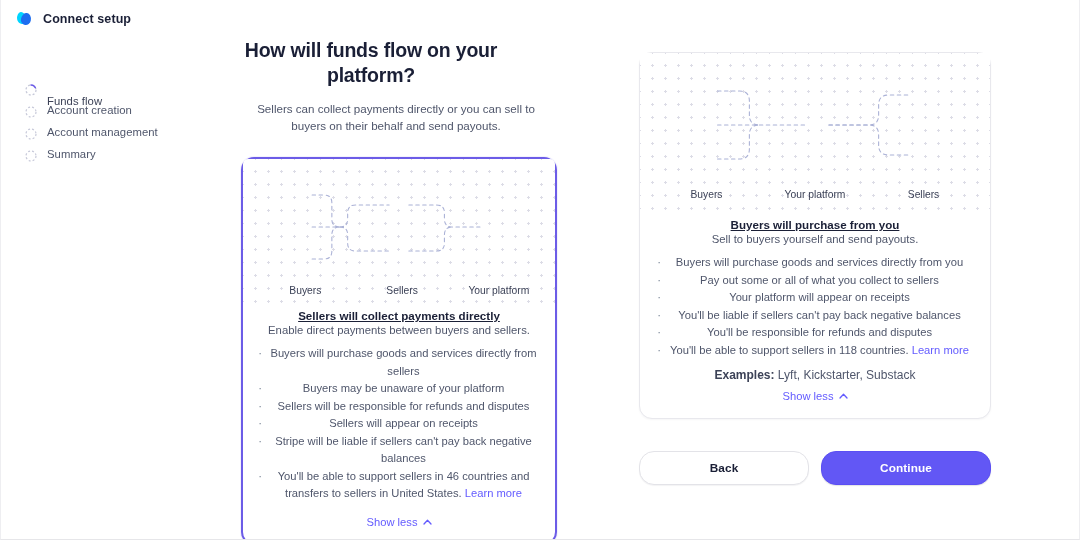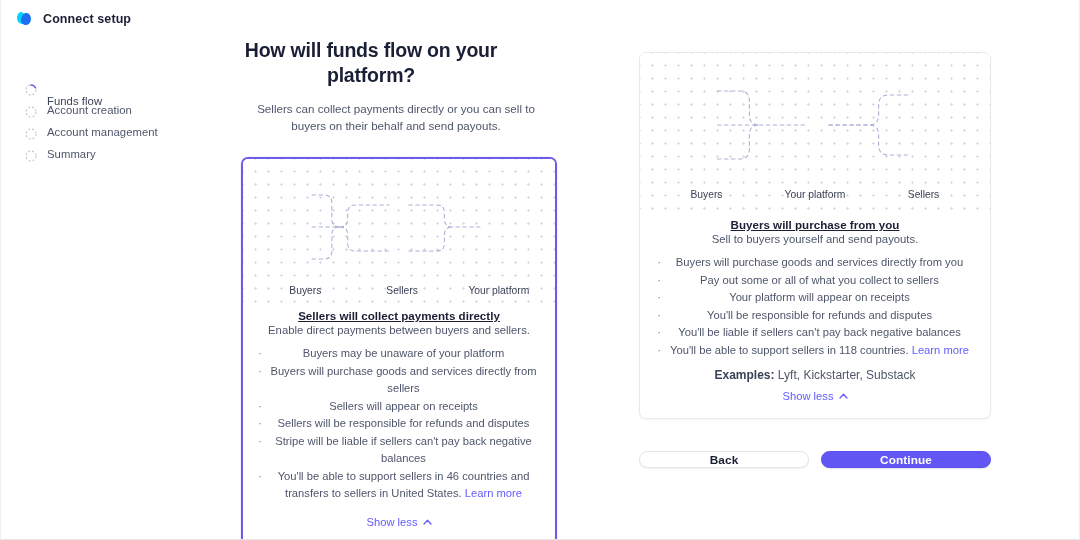--- a/index.html
+++ b/index.html
@@ -62,21 +62,21 @@
   }
   .subhead {
     font-size: 11.6px; line-height: 17px; color: #4f566b; margin: 0;
     max-width: 310px;
   }
 
   
   .card {
     position: absolute;
     background: #fff;
-    border-radius: 7px;
+    border-radius: 13px;
   }
   .card.selected {
     border: 2px solid #6c5ce7;
     box-shadow: 0 0 0 1px rgba(108,92,231,.08);
   }
   .card.plain {
     border: 1px solid #e8e8ed;
     box-shadow: 0 1px 2px rgba(16,22,42,.04);
   }
   #card-left  { left: 240px; top: 157px; width: 316px; }
@@ -126,21 +126,21 @@
     font-size: 11.2px; color: #635bff; cursor: pointer;
   }
   .chev { display: block; }
 
   
   .actions {
     position: absolute; left: 638px; top: 451px;
     display: flex; gap: 12px;
   }
   .btn {
-    height: 17px; border-radius: 15px; font-size: 11.8px; font-weight: bold;
+    height: 34px; border-radius: 15px; font-size: 11.8px; font-weight: bold;
     display: flex; align-items: center; justify-content: center; cursor: pointer;
     letter-spacing: .1px;
   }
   .btn-secondary {
     width: 170px; background: #fff; color: #1a1f36;
     border: 1px solid #e3e3e8; box-shadow: 0 1px 1px rgba(16,22,42,.05);
   }
   .btn-primary {
     width: 170px; background: #6257f5; color: #fff; border: 1px solid #5b4ff3;
     box-shadow: 0 1px 1px rgba(16,22,42,.12);
@@ -269,24 +269,24 @@
 
       <span class="diag-label" style="left:20%;top:126px;">Buyers</span>
       <span class="diag-label" style="left:51%;top:126px;">Sellers</span>
       <span class="diag-label" style="left:82%;top:126px;">Your platform</span>
     </div>
 
     <div class="card-body">
       <p class="opt-title">Sellers will collect payments directly</p>
       <p class="opt-sub">Enable direct payments between buyers and sellers.</p>
       <ul class="bullets">
+        <li>Buyers will purchase goods and services directly from sellers</li>
         <li>Buyers may be unaware of your platform</li>
-        <li>Buyers will purchase goods and services directly from sellers</li>
+        <li>Sellers will be responsible for refunds and disputes</li>
         <li>Sellers will appear on receipts</li>
-        <li>Sellers will be responsible for refunds and disputes</li>
         <li>Stripe will be liable if sellers can't pay back negative balances</li>
         <li>
           <span>You'll be able to support sellers in 46 countries and transfers to sellers in United States.</span>
           <a class="link">Learn more</a>
         </li>
       </ul>
       <span class="showless">
         <span>Show less</span>
         <svg class="chev" width="9" height="6" viewBox="0 0 9 6">
           <path d="M1 5 L4.5 1.3 L8 5" fill="none" stroke="#635bff" stroke-width="1.3" stroke-linecap="round" stroke-linejoin="round"></path>
@@ -362,22 +362,22 @@
       <span class="diag-label" style="left:81%;top:136px;">Sellers</span>
     </div>
 
     <div class="card-body">
       <p class="opt-title">Buyers will purchase from you</p>
       <p class="opt-sub">Sell to buyers yourself and send payouts.</p>
       <ul class="bullets">
         <li>Buyers will purchase goods and services directly from you</li>
         <li>Pay out some or all of what you collect to sellers</li>
         <li>Your platform will appear on receipts</li>
+        <li>You'll be liable if sellers can't pay back negative balances</li>
         <li>You'll be responsible for refunds and disputes</li>
-        <li>You'll be liable if sellers can't pay back negative balances</li>
         <li>
           <span>You'll be able to support sellers in 118 countries.</span>
           <a class="link">Learn more</a>
         </li>
       </ul>
       <p class="examples">
         <b>Examples:</b><span> Lyft, Kickstarter, Substack</span>
       </p>
       <span class="showless">
         <span>Show less</span>

